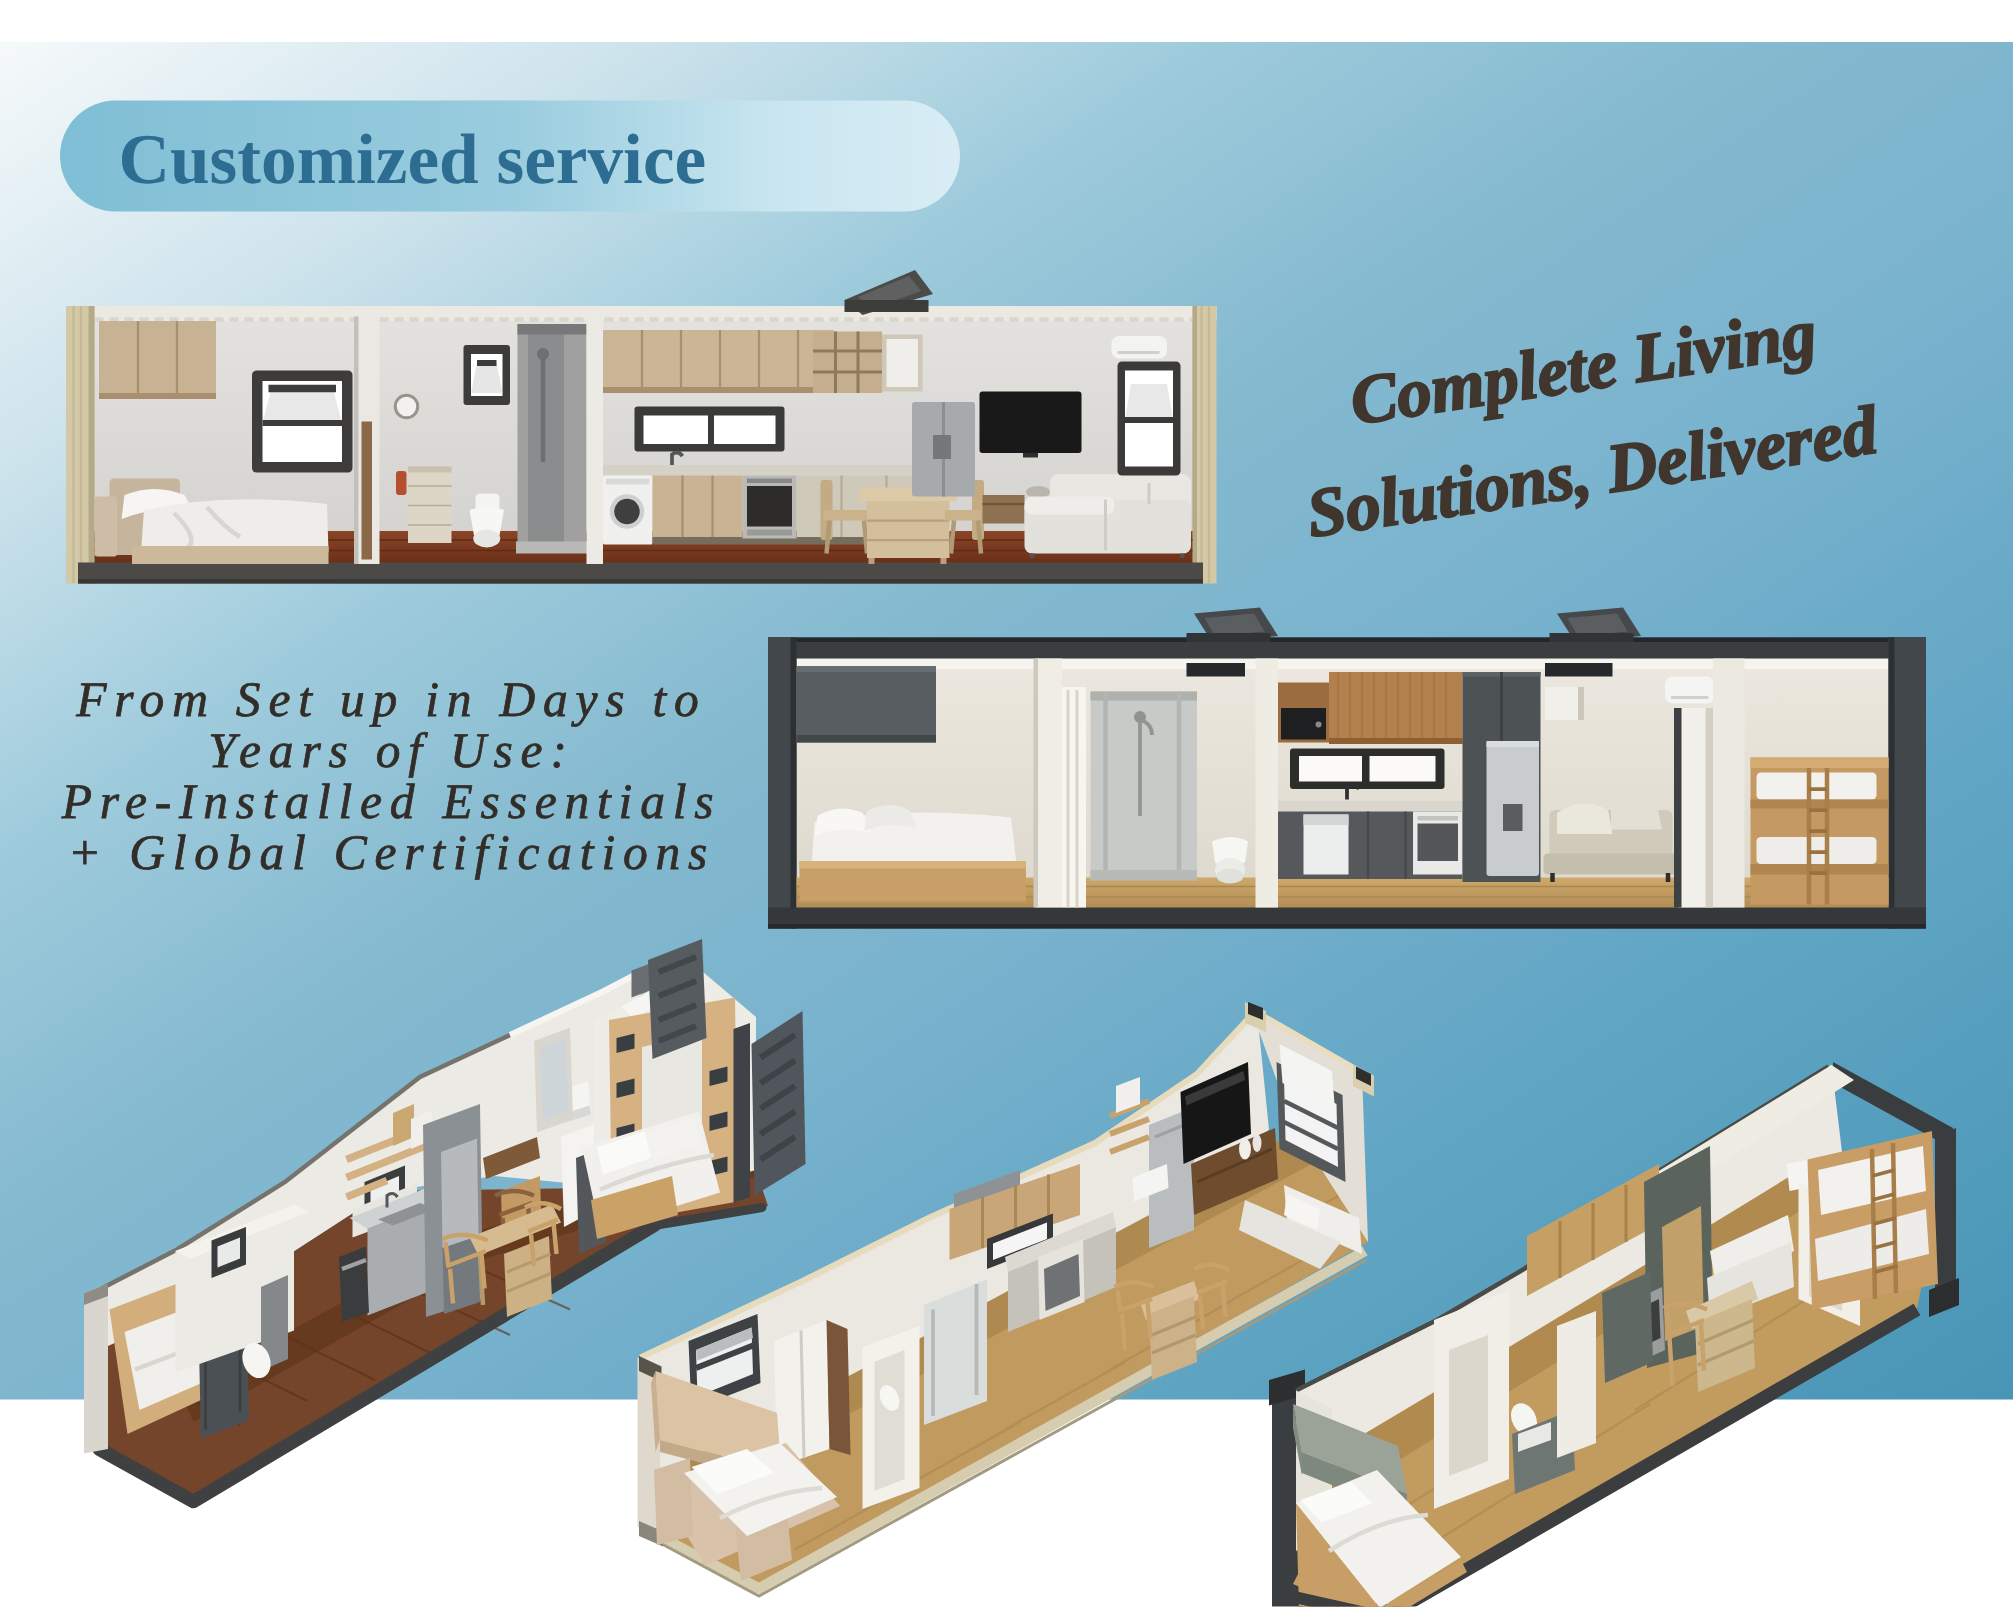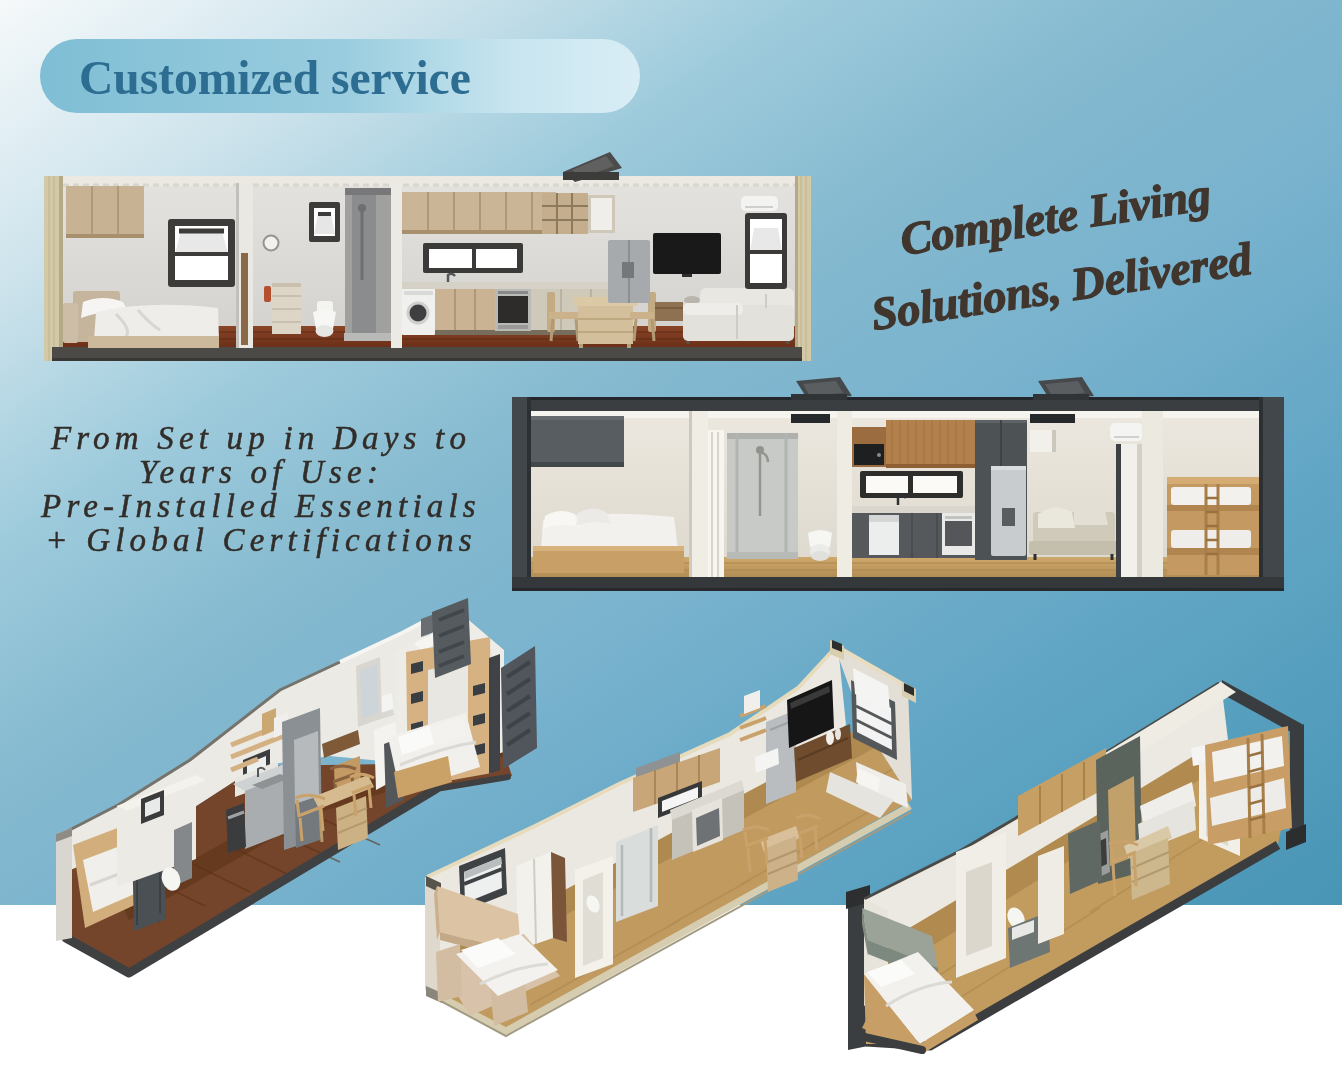--- a/index.html
+++ b/index.html
@@ -1,18 +1,18 @@
 <!DOCTYPE html>
 <html><head>
 <meta charset="utf-8">
 <style>
   html,body{margin:0;padding:0;}
   body{width:1342px;height:1071px;overflow:hidden;font-family:"Liberation Serif",serif;}
   .stage{position:relative;width:1342px;height:905px;
-    background:linear-gradient(146deg, #f6f9fa 0%, #e6f1f5 6%, #cde3ec 16%, #9ecbdc 30%, #84b9cf 44%, #7ab3ce 57%, #62a6c5 75%, #4895b5 100%);}
+    background:linear-gradient(146deg, #f6f9fa 0%, #e6f1f5 6%, #cde3ec 16%, #9ecbdc 30%, #84b9cf 44%, #7ab3ce 57%, #62a6c5 75%, #4895b5 100%);margin-top:28px;}
   svg{position:absolute;left:0;top:0;}
 </style>
 </head>
 <body>
 <div class="stage">
 <svg width="1342" height="1071" viewBox="0 0 1342 1071">
 <defs>
   <linearGradient id="pillg" x1="0" y1="0" x2="1" y2="0">
     <stop offset="0" stop-color="#7fbed5"></stop>
     <stop offset="0.5" stop-color="#99ccde"></stop>

